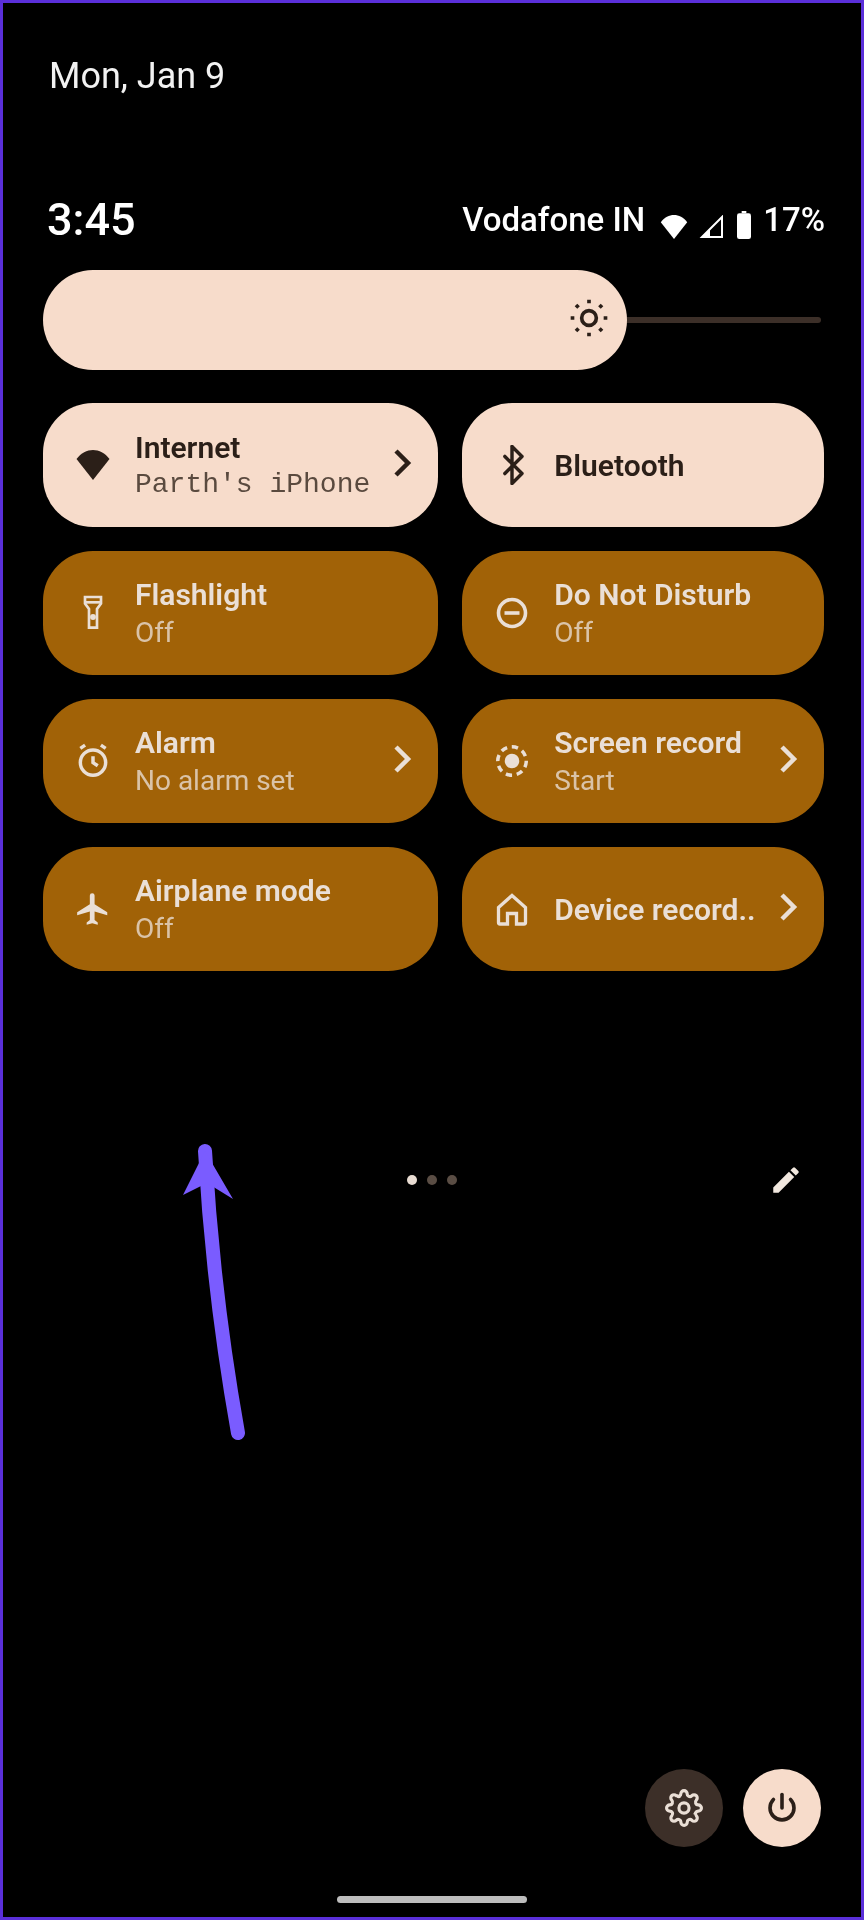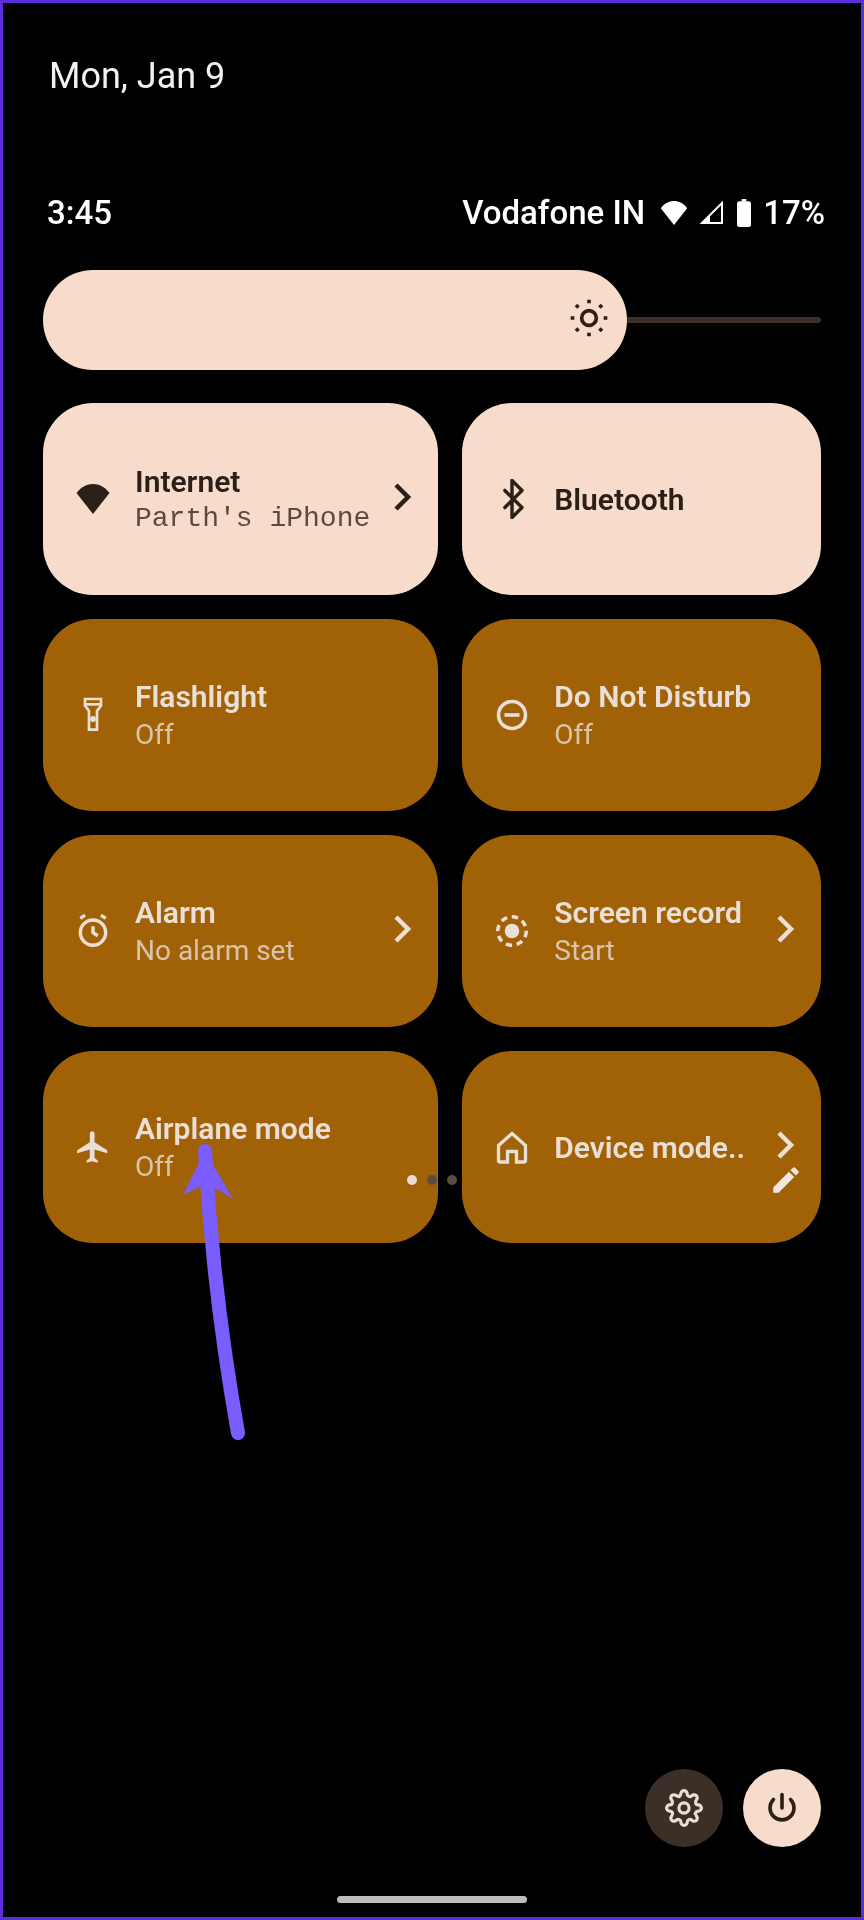--- a/index.html
+++ b/index.html
@@ -21,25 +21,25 @@
     color: #f2f2f2;
   }
   .statusbar {
     position: absolute;
     top: 190px;
     left: 0; right: 0;
     display: flex;
     align-items: center;
     padding: 0 36px 0 44px;
   }
-  .time { font-size: 33px; font-weight: 500; }
+  .time { font-size: 45px; font-weight: 500; }
   .status-right {
     margin-left: auto;
     display: flex;
-    align-items: center;
+    align-items: flex-end;
     gap: 10px;
     font-size: 33px;
     font-weight: 500;
   }
   .carrier { margin-right: 4px; }
   .ic { display: inline-flex; align-items: center; justify-content: center; }
 
   
   .brightness-row {
     position: absolute;
@@ -71,21 +71,21 @@
 
   
   .tiles {
     position: absolute;
     top: 400px; left: 40px; right: 40px;
     display: grid;
     grid-template-columns: 1fr 1fr;
     gap: 24px;
   }
   .tile {
-    height: 192px;
+    height: 124px;
     border-radius: 50px;
     display: flex;
     align-items: center;
     padding: 0 26px 0 30px;
     gap: 22px;
     position: relative;
   }
   .tile.active { background: #f7dccb; color: #2b1f18; }
   .tile.inactive { background: #a16207; color: #eadfd6; }
   .tile .tile-icon { width: 40px; display:flex; align-items:center; justify-content:center; flex-shrink:0; }
@@ -289,21 +289,21 @@
     </div>
   </div>
 
   <div class="tile inactive">
     <span class="tile-icon">
       <svg width="36" height="36" viewBox="0 0 24 24" fill="none" stroke="currentColor" stroke-width="2.2">
         <path d="M3 11l9-8 9 8v10a1 1 0 01-1 1h-5v-7h-6v7H4a1 1 0 01-1-1z"></path>
       </svg>
     </span>
     <div class="tile-text">
-      <span class="title">Device mode..</span>
+      <span class="title">Device record..</span>
     </div>
     <span class="chev">
       <svg width="20" height="30" viewBox="0 0 12 20">
           <path fill="none" stroke="currentColor" stroke-width="3" d="M2 2l8 8-8 8"></path>
         </svg>
     </span>
   </div>
 
 </div>
 

